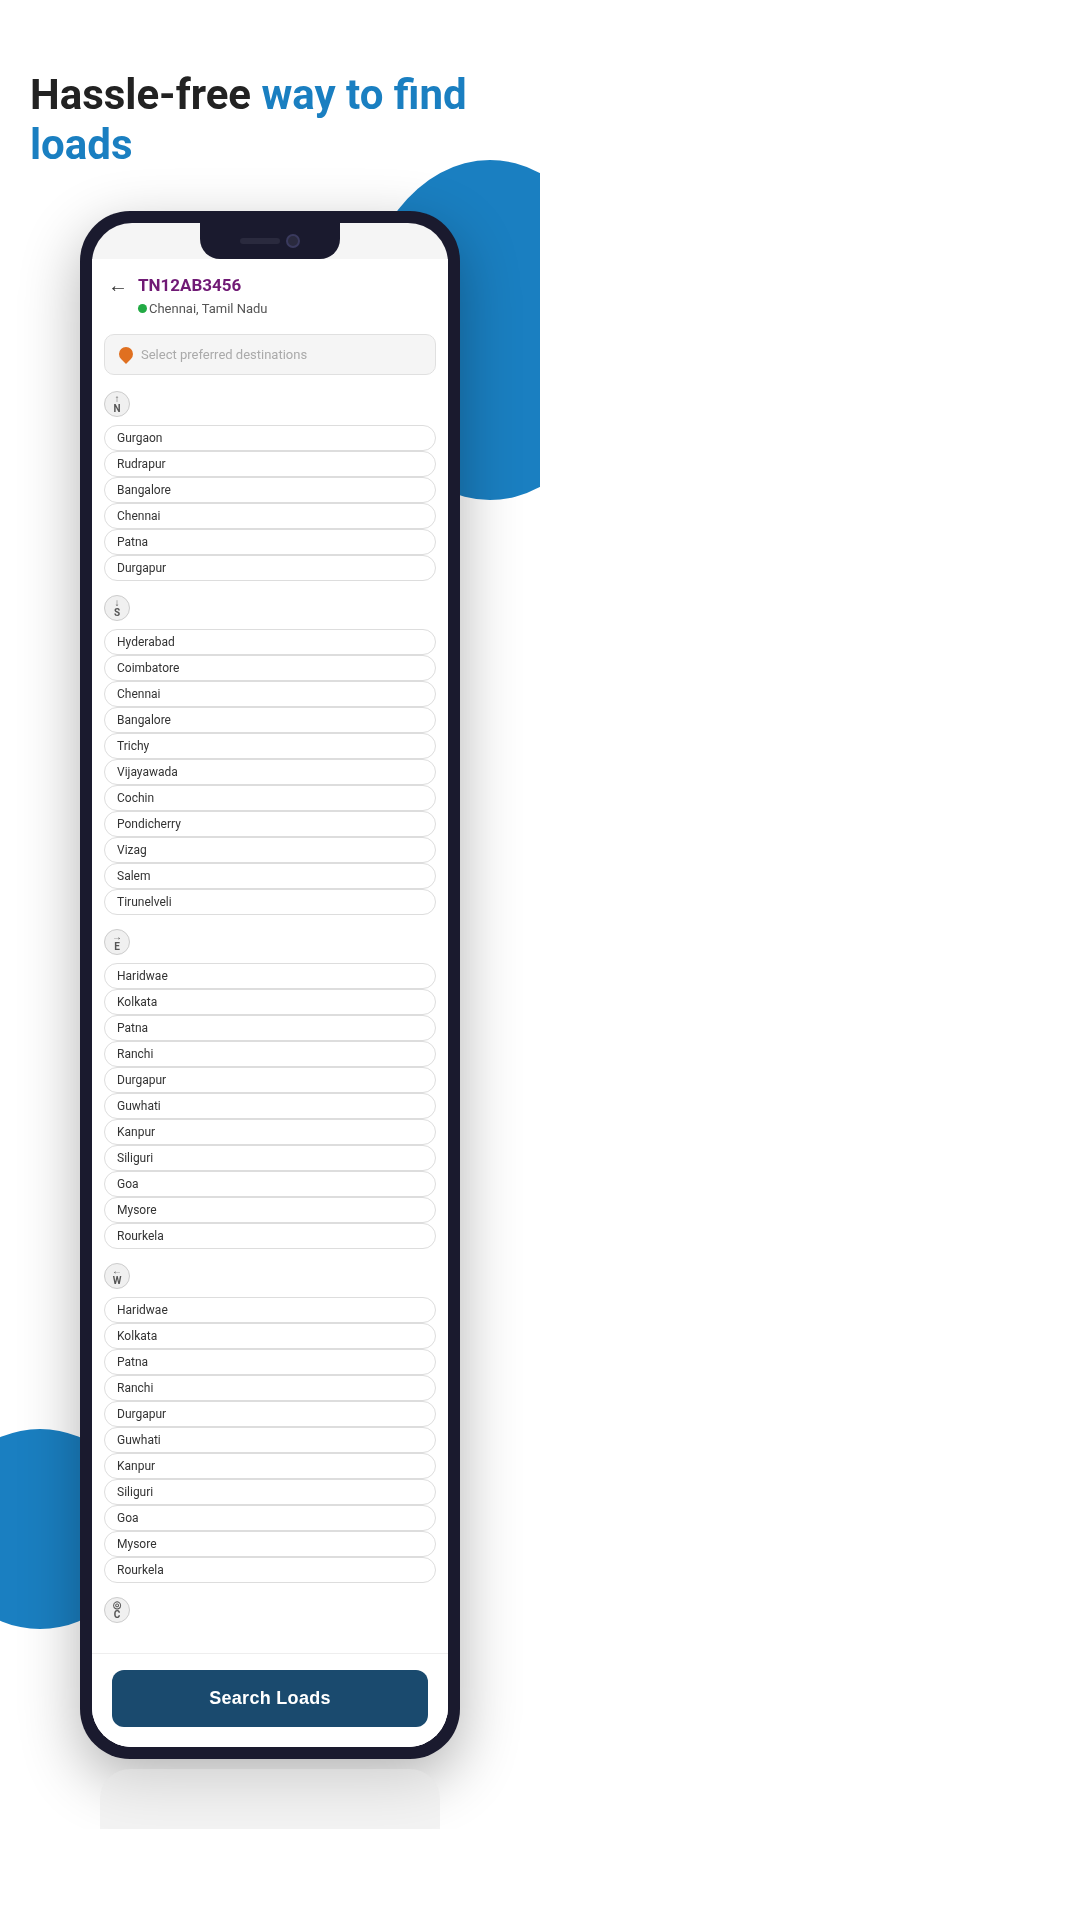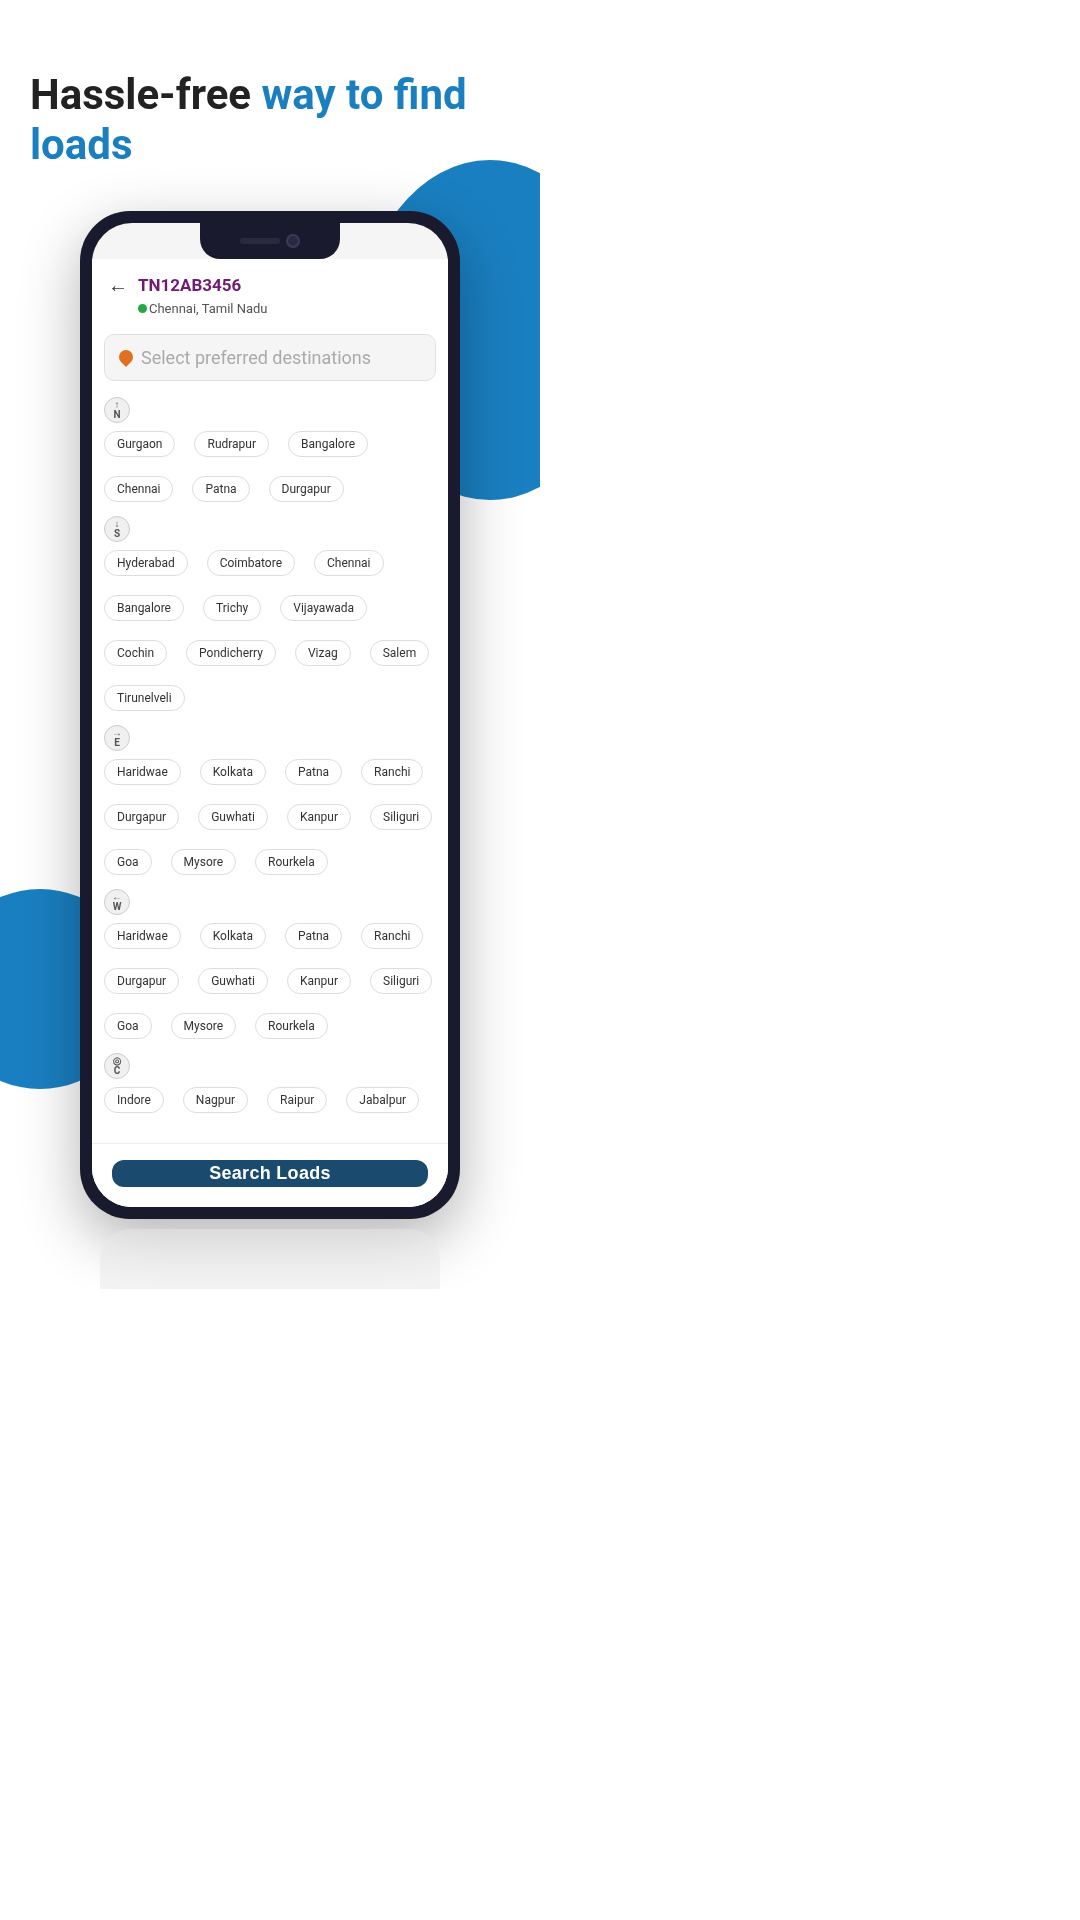--- a/index.html
+++ b/index.html
@@ -171,21 +171,21 @@
     .search-pin {
       width: 14px;
       height: 14px;
       background: #e07020;
       border-radius: 50% 50% 50% 0;
       transform: rotate(-45deg);
       flex-shrink: 0;
     }
 
     .search-placeholder {
-      font-size: 18px;
+      font-size: 13px;
       color: #aaa;
     }
 
     
     .destinations-container {
       padding: 4px 12px 16px;
       background: #fff;
     }
 
     .direction-section {
@@ -212,21 +212,22 @@
       font-weight: 700;
       color: #555;
       line-height: 1;
       flex-direction: column;
       flex-shrink: 0;
     }
 
     .chips-row {
       display: flex;
       flex-wrap: wrap;
-      gap: 19px;
+      gap: 0;
+      flex-direction: column;
     }
 
     .chip {
       padding: 5px 12px;
       border-radius: 20px;
       border: 1.5px solid #ddd;
       font-size: 12px;
       color: #333;
       background: #fff;
       cursor: pointer;
@@ -240,21 +241,21 @@
       border-top: 1px solid #eee;
       position: relative;
     }
 
     .search-loads-btn {
       width: 100%;
       background: #1a4a6e;
       color: #fff;
       border: none;
       border-radius: 12px;
-      padding: 3px;
+      padding: 18px;
       font-size: 18px;
       font-weight: 600;
       cursor: pointer;
       letter-spacing: 0.3px;
       text-align: center;
     }
 
     
     .second-phone-peek {
       width: 340px;
@@ -388,26 +389,20 @@
             </div>
           </div>
 
           <div class="direction-section">
             <div class="direction-header">
               <div class="direction-badge">
                 <span>◎</span>
                 <span>C</span>
               </div>
             </div>
-            <div class="chips-row">
-              <span class="chip">Indore</span>
-              <span class="chip">Nagpur</span>
-              <span class="chip">Raipur</span>
-              <span class="chip">Jabalpur</span>
-            </div>
           </div>
 
         </div>
 
         <div class="bottom-action">
           <button class="search-loads-btn">Search Loads</button>
         </div>
 
       </div>
     </div>

